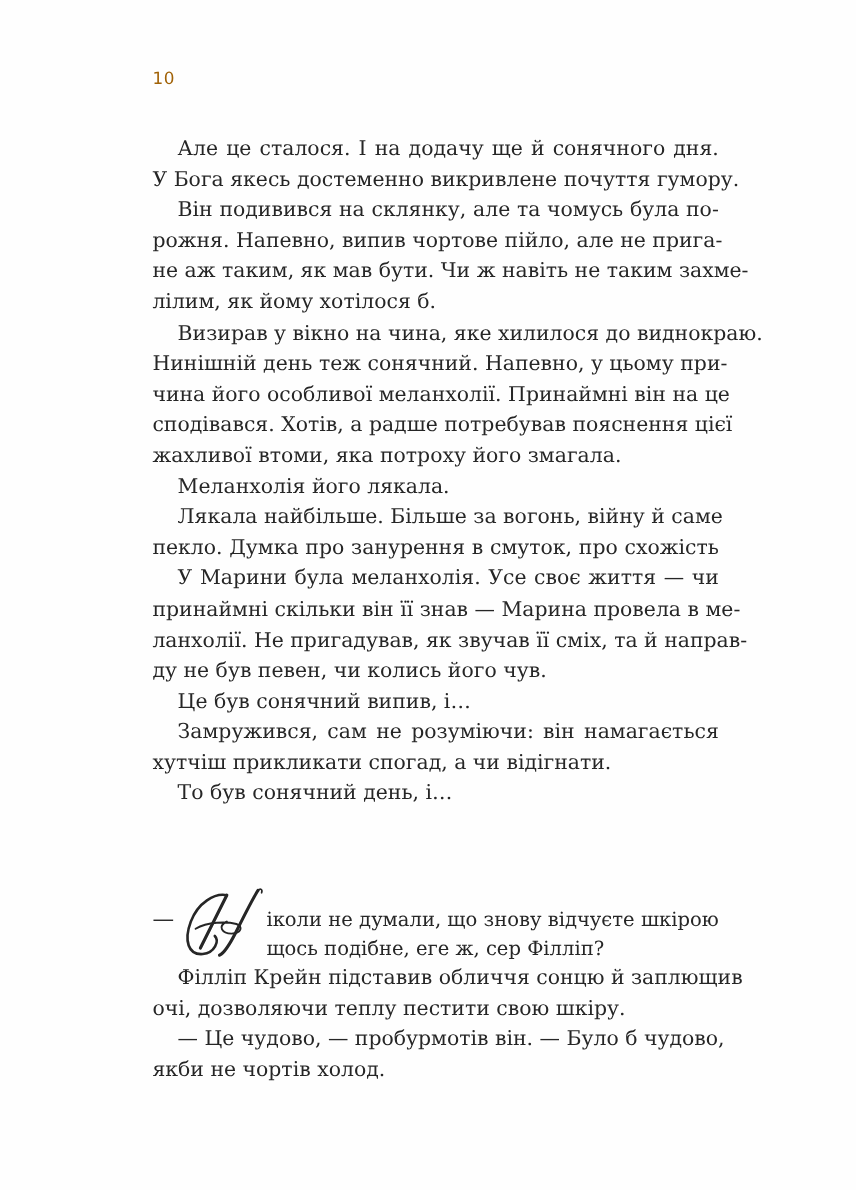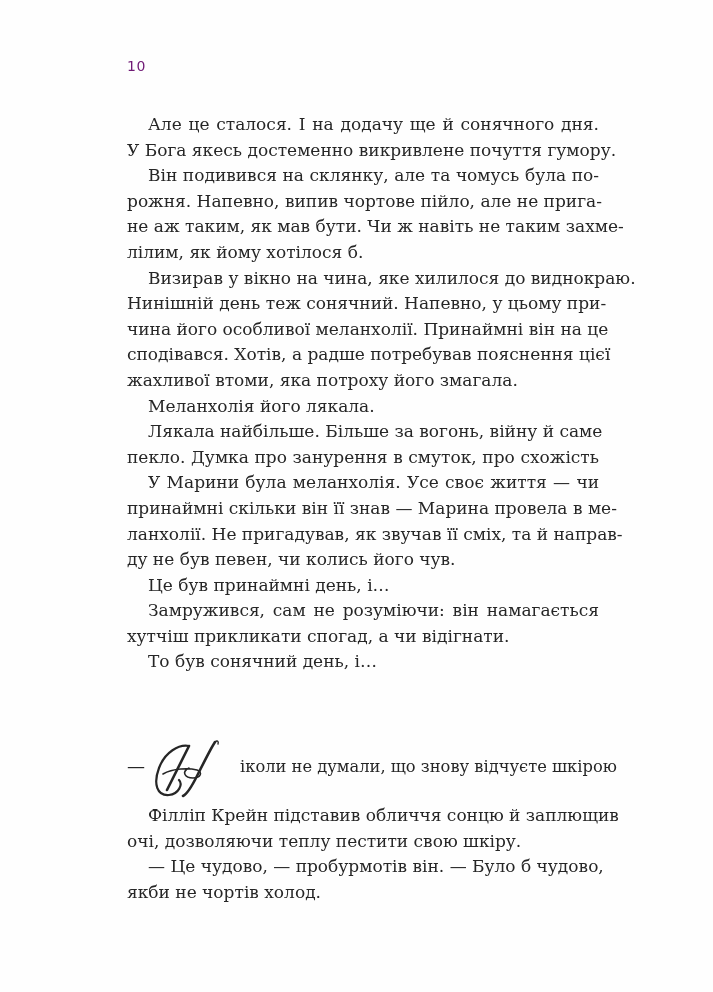--- a/index.html
+++ b/index.html
@@ -13,21 +13,21 @@
       position: relative;
       overflow: hidden;
       color: #262626;
     }
     .page-number {
       position: absolute;
       left: 127px;
       top: 58px;
       font-family: "DejaVu Sans", sans-serif;
       font-size: 14px;
-      color: #701a75;
+      color: #a16207;
       letter-spacing: 0.5px;
     }
     .text-block {
       position: absolute;
       left: 127px;
       width: 472px;
       font-family: "DejaVu Serif", serif;
       font-size: 17px;
       line-height: 25.6px;
       color: #262626;
@@ -68,21 +68,21 @@
     }
     .dropcap-lines {
       position: absolute;
       left: 95px;
       top: 13px;
       width: 377px;
       font-family: "DejaVu Serif", serif;
       font-size: 16.3px;
       line-height: 24px;
     }
-    .dropcap-lines .line { height: 24px; margin-left: 18px; }
+    .dropcap-lines .line { height: 24px; }
     .block-b { top: 803px; }
   </style>
 </head>
 <body>
 
 <div class="page-number">10</div>
 
 <div class="text-block block-a">
   <span class="line indent">Але це сталося. І на додачу ще й сонячного дня.</span>
   <span class="line last">У Бога якесь достеменно викривлене почуття гумору.</span>
@@ -95,21 +95,21 @@
   <span class="line">чина його особливої меланхолії. Принаймні він на це</span>
   <span class="line">сподівався. Хотів, а радше потребував пояснення цієї</span>
   <span class="line last">жахливої втоми, яка потроху його змагала.</span>
   <span class="line indent last">Меланхолія його лякала.</span>
   <span class="line indent">Лякала найбільше. Більше за вогонь, війну й саме</span>
   <span class="line">пекло. Думка про занурення в смуток, про схожість</span>
   <span class="line indent">У Марини була меланхолія. Усе своє життя — чи</span>
   <span class="line">принаймні скільки він її знав — Марина провела в ме-</span>
   <span class="line">ланхолії. Не пригадував, як звучав її сміх, та й направ-</span>
   <span class="line last">ду не був певен, чи колись його чув.</span>
-  <span class="line indent last">Це був принаймні день, і…</span>
+  <span class="line indent last">Це був сонячний випив, і…</span>
   <span class="line indent">Замружився, сам не розуміючи: він намагається</span>
   <span class="line last">хутчіш прикликати спогад, а чи відігнати.</span>
   <span class="line indent last">То був сонячний день, і…</span>
 </div>
 
 <div class="dropcap-section">
   <span class="dropcap-dash">—</span>
   <span class="dropcap-letter">
     <svg width="72" height="64" viewBox="0 0 72 64" xmlns="http://www.w3.org/2000/svg">
       <g fill="none" stroke="#262626" stroke-linecap="round">
@@ -119,20 +119,21 @@
 
         <path d="M14 36 C 24 30, 40 30, 48 32 C 54 34, 52 40, 44 40 C 36 40, 32 34, 40 30" stroke-width="1.6"></path>
 
         <path d="M66 4 C 62 10, 56 22, 48 38 C 42 50, 38 56, 34 58" stroke-width="2.6"></path>
         <path d="M66 4 C 68 2, 70 3, 69 6" stroke-width="1.4"></path>
       </g>
     </svg>
   </span>
   <div class="dropcap-lines">
     <span class="line">іколи не думали, що знову відчуєте шкірою</span>
+    <span class="line last">щось подібне, еге ж, сер Філліп?</span>
   </div>
 </div>
 
 <div class="text-block block-b">
   <span class="line indent">Філліп Крейн підставив обличчя сонцю й заплющив</span>
   <span class="line last">очі, дозволяючи теплу пестити свою шкіру.</span>
   <span class="line indent">— Це чудово, — пробурмотів він. — Було б чудово,</span>
   <span class="line last">якби не чортів холод.</span>
 </div>
 

